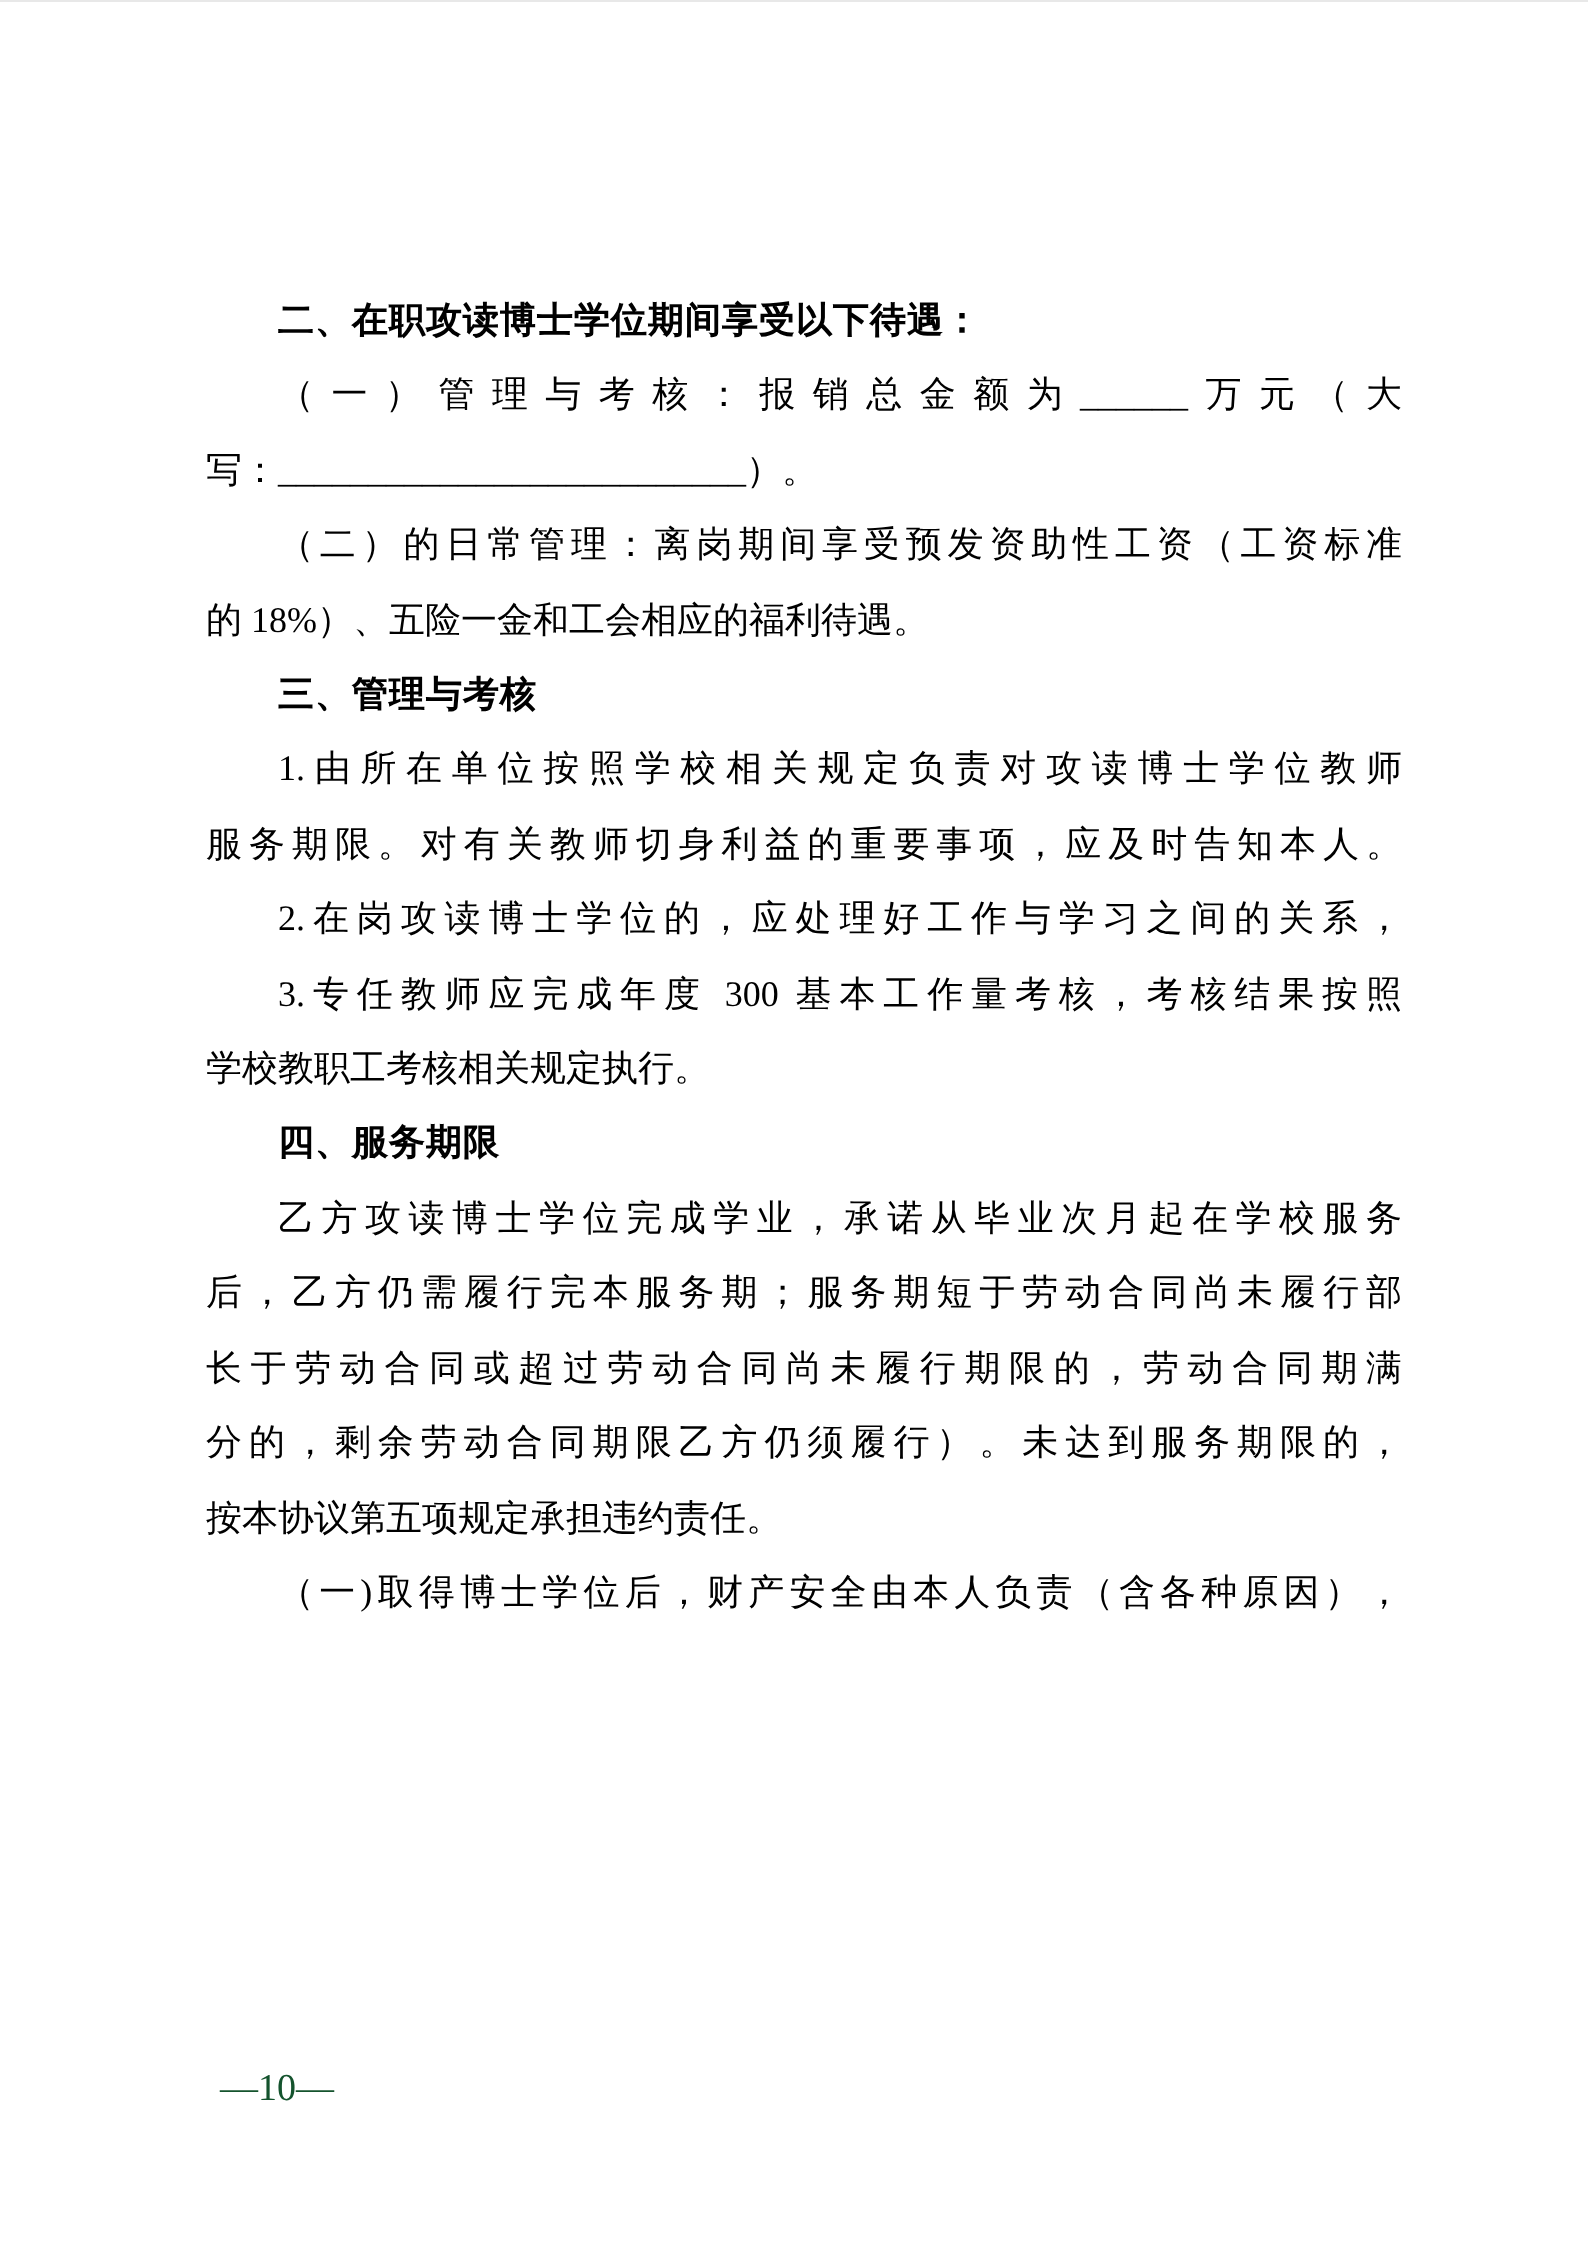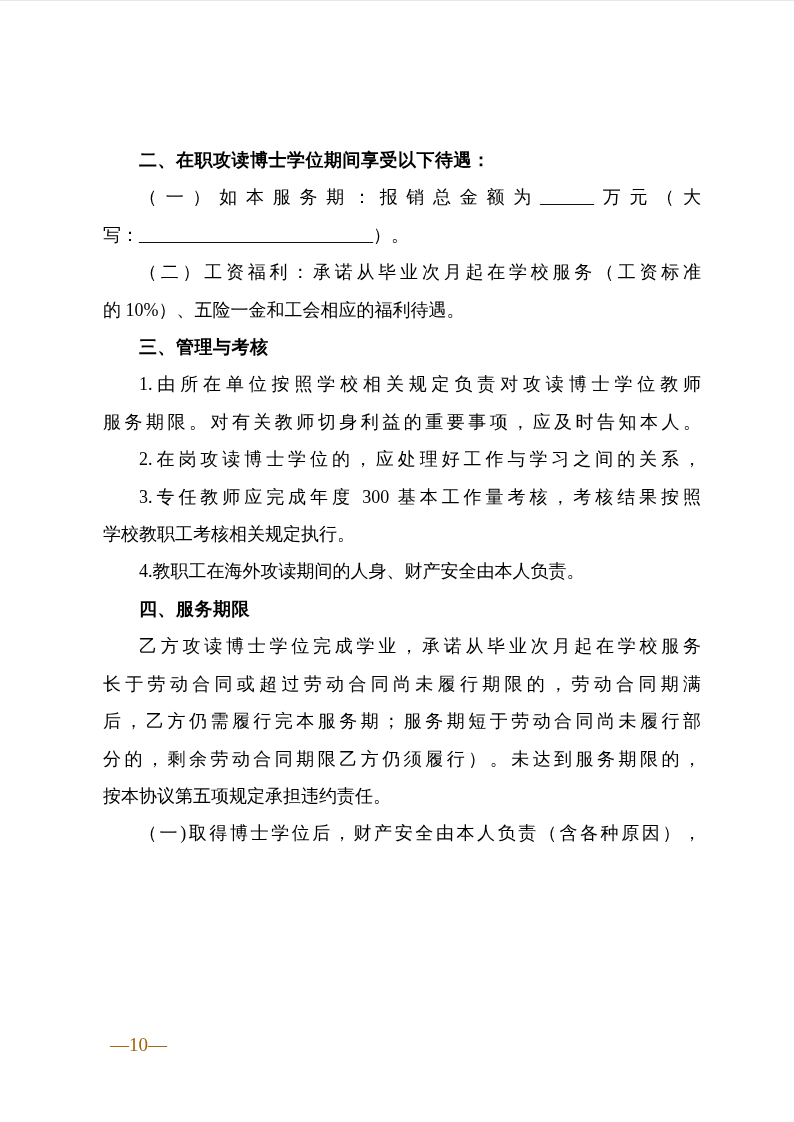--- a/index.html
+++ b/index.html
@@ -49,54 +49,53 @@
   .gap-top {
     margin-top: 5px;
   }
   .footer {
     position: absolute;
     left: 110px;
     top: 1029px;
     font-size: 19px;
     line-height: 30px;
     font-family: "Liberation Serif", "DejaVu Serif", serif;
-    color: #a16207;
+    color: #14532d;
   }
 </style>
 </head>
 <body>
 
 <div class="page">
   <div class="content">
 
     <div class="line h indent">二、在职攻读博士学位期间享受以下待遇：</div>
 
-    <div class="line indent fill">（一）如本服务期：报销总金额为______万元（大</div>
+    <div class="line indent fill">（一）管理与考核：报销总金额为______万元（大</div>
     <div class="line">写：__________________________）。</div>
 
-    <div class="line indent fill">（二）工资福利：承诺从毕业次月起在学校服务（工资标准</div>
-    <div class="line">的 10%）、五险一金和工会相应的福利待遇。</div>
+    <div class="line indent fill">（二）的日常管理：离岗期间享受预发资助性工资（工资标准</div>
+    <div class="line">的 18%）、五险一金和工会相应的福利待遇。</div>
 
     <div class="line h indent">三、管理与考核</div>
 
     <div class="line indent fill">1.由所在单位按照学校相关规定负责对攻读博士学位教师</div>
     <div class="line fill">服务期限。对有关教师切身利益的重要事项，应及时告知本人。</div>
 
     <div class="line indent fill">2.在岗攻读博士学位的，应处理好工作与学习之间的关系，</div>
 
     <div class="line indent fill">3.专任教师应完成年度 300 基本工作量考核，考核结果按照</div>
     <div class="line">学校教职工考核相关规定执行。</div>
 
-    <div class="line indent">4.教职工在海外攻读期间的人身、财产安全由本人负责。</div>
 
     <div class="line h indent">四、服务期限</div>
 
     <div class="line indent fill">乙方攻读博士学位完成学业，承诺从毕业次月起在学校服务</div>
+    <div class="line fill">后，乙方仍需履行完本服务期；服务期短于劳动合同尚未履行部</div>
     <div class="line fill">长于劳动合同或超过劳动合同尚未履行期限的，劳动合同期满</div>
-    <div class="line fill">后，乙方仍需履行完本服务期；服务期短于劳动合同尚未履行部</div>
     <div class="line fill">分的，剩余劳动合同期限乙方仍须履行）。未达到服务期限的，</div>
     <div class="line">按本协议第五项规定承担违约责任。</div>
 
 
     <div class="line indent fill">（一)取得博士学位后，财产安全由本人负责（含各种原因），</div>
 
   </div>
 
   <div class="footer">—10—</div>
 </div>

